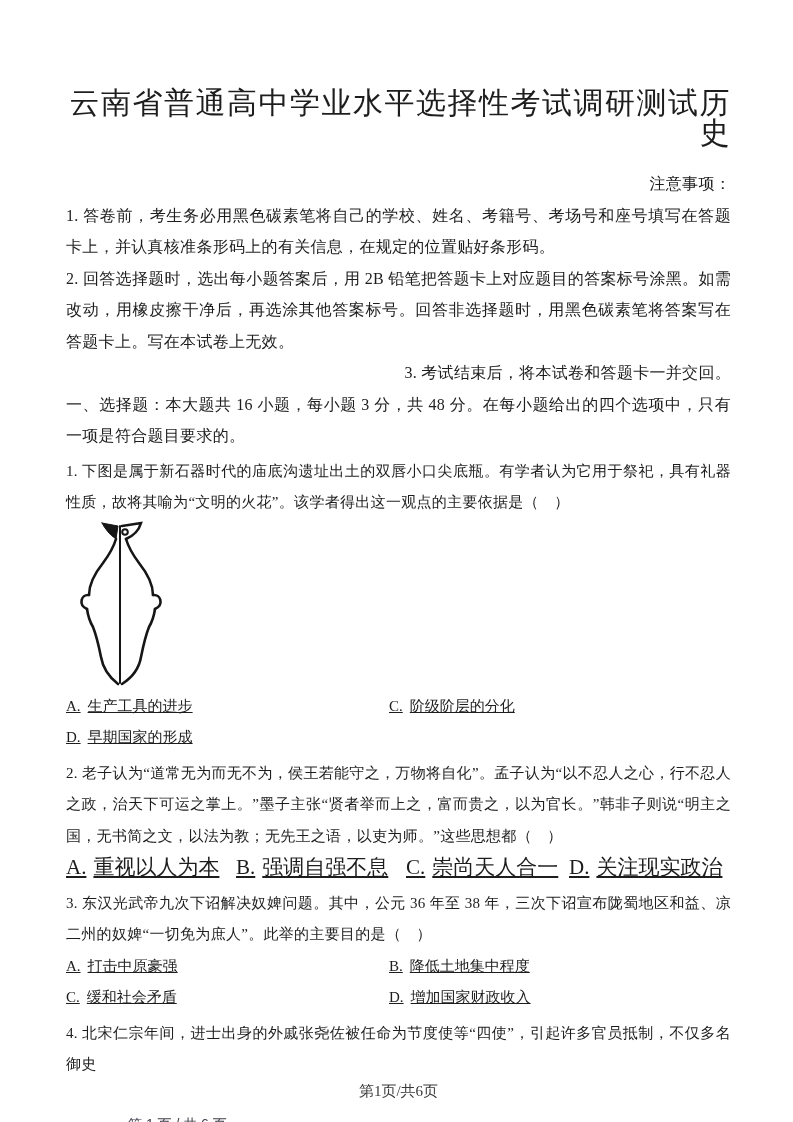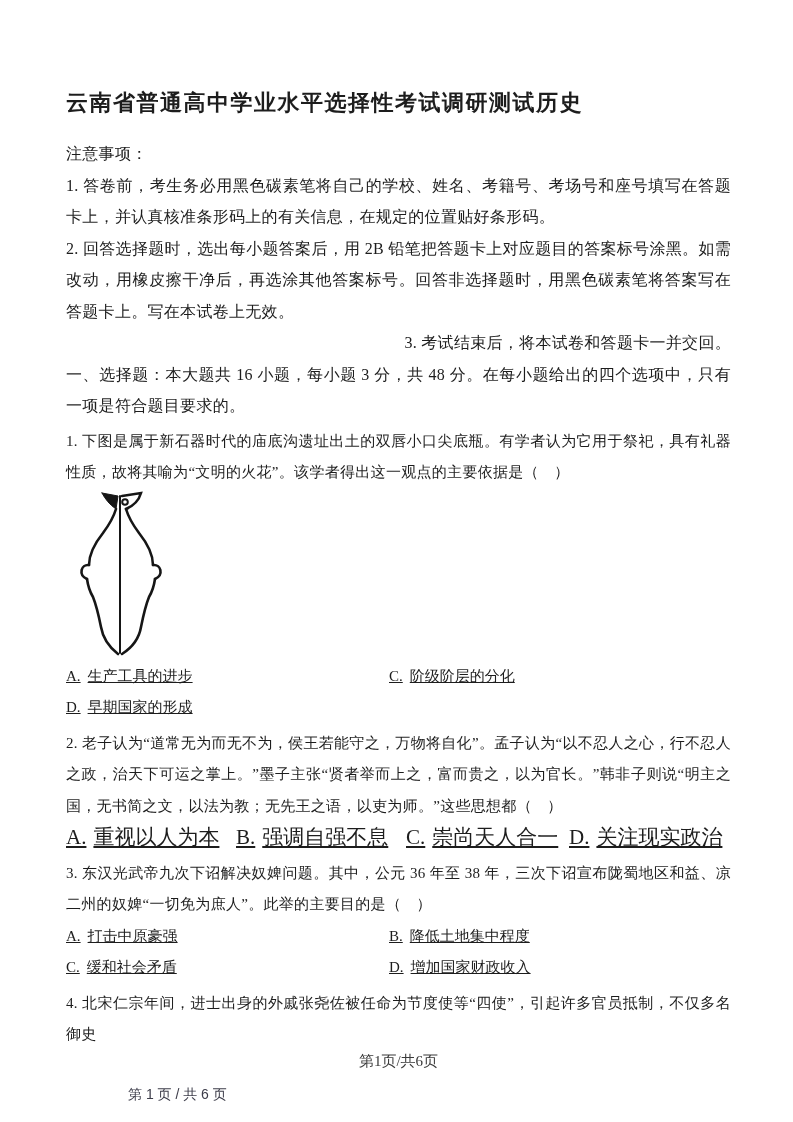--- a/index.html
+++ b/index.html
@@ -12,30 +12,30 @@
   }
   .page {
     position: relative;
     width: 793px; height: 1122px;
     overflow: hidden;
     background: #ffffff;
   }
   .content { padding: 88px 62px 0 66px; }
 
   .title {
-    font-size: 22px;
-    font-weight: 700;
-    text-align: left;
+    font-size: 30px;
+    font-weight: 400;
+    text-align: right;
     letter-spacing: 1.5px;
     margin: 0 0 20px 0;
     line-height: 30px;
   }
 
   p { margin: 0; font-size: 16px; line-height: 31.5px; text-align: justify; letter-spacing: 0.3px; }
-  .notice-heading { text-align: left; }
+  .notice-heading { text-align: right; }
   .single-line { text-align: right; }
 
   .question { margin-top: 4px; }
   .stem { font-size: 15px; }
 
   .figure-wrap { margin: 0 0 2px 10px; height: 170px; }
 
   .opts-2col {
     display: grid;
     grid-template-columns: 323px 1fr;

